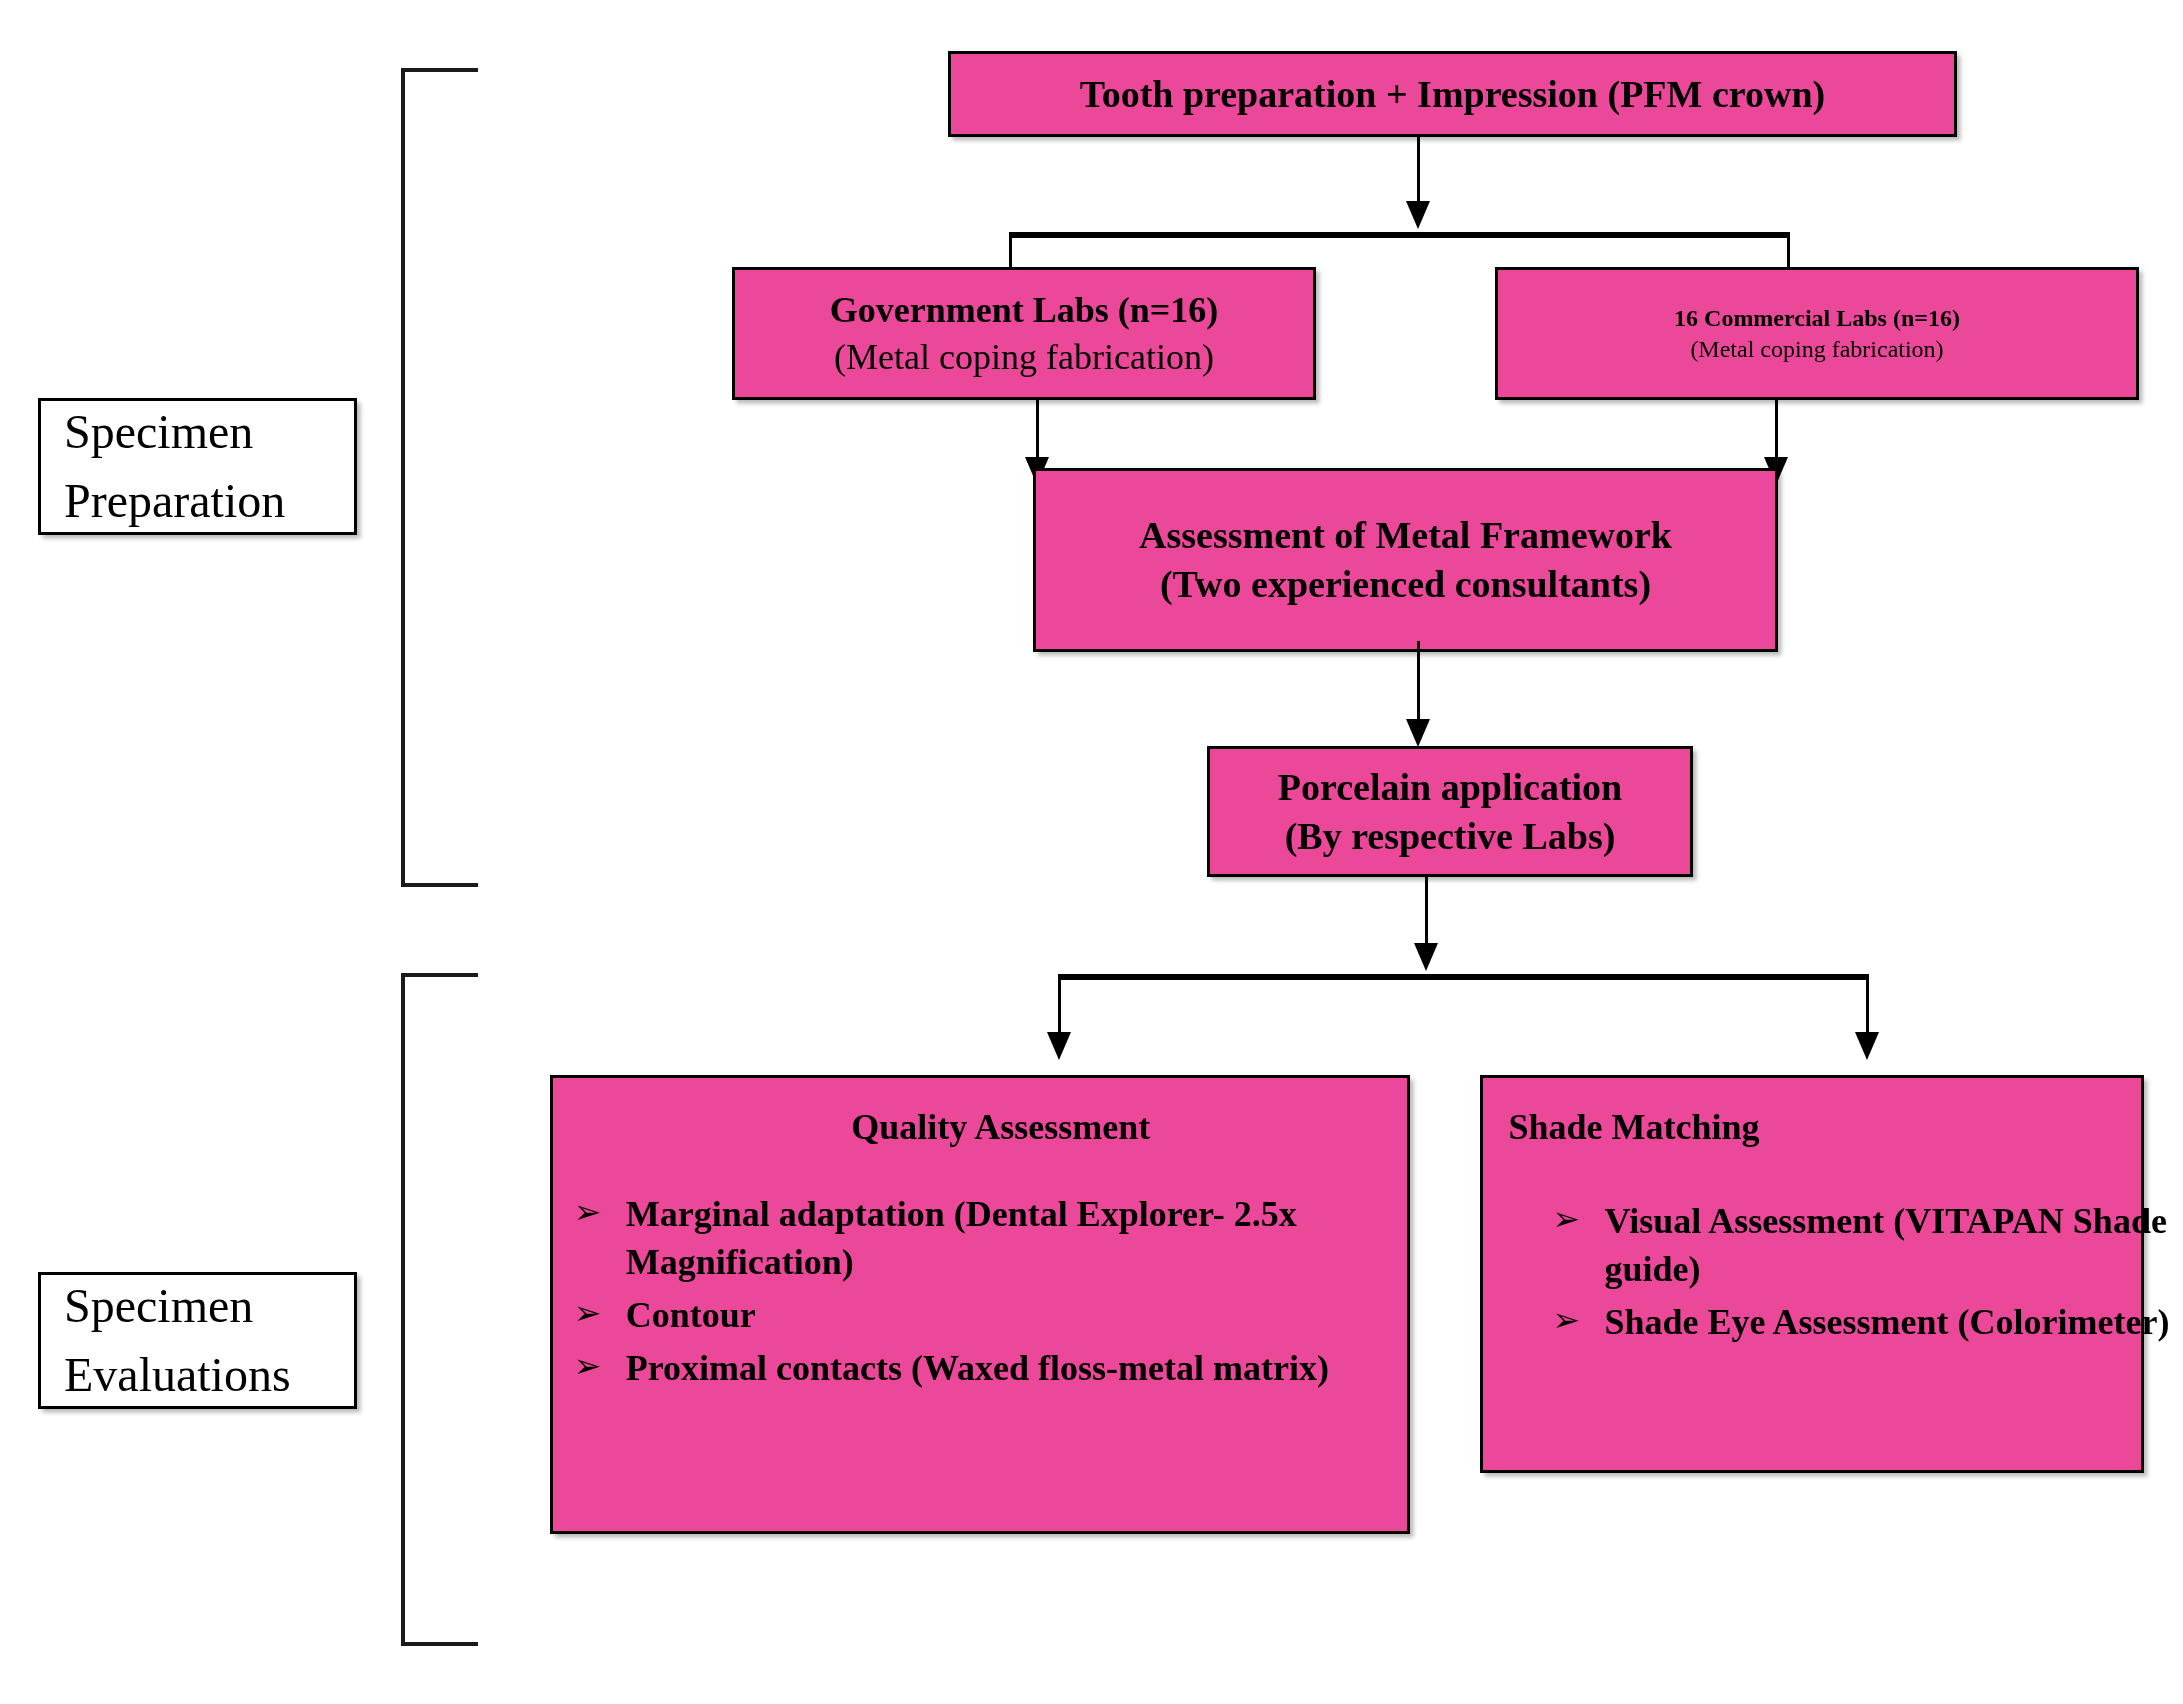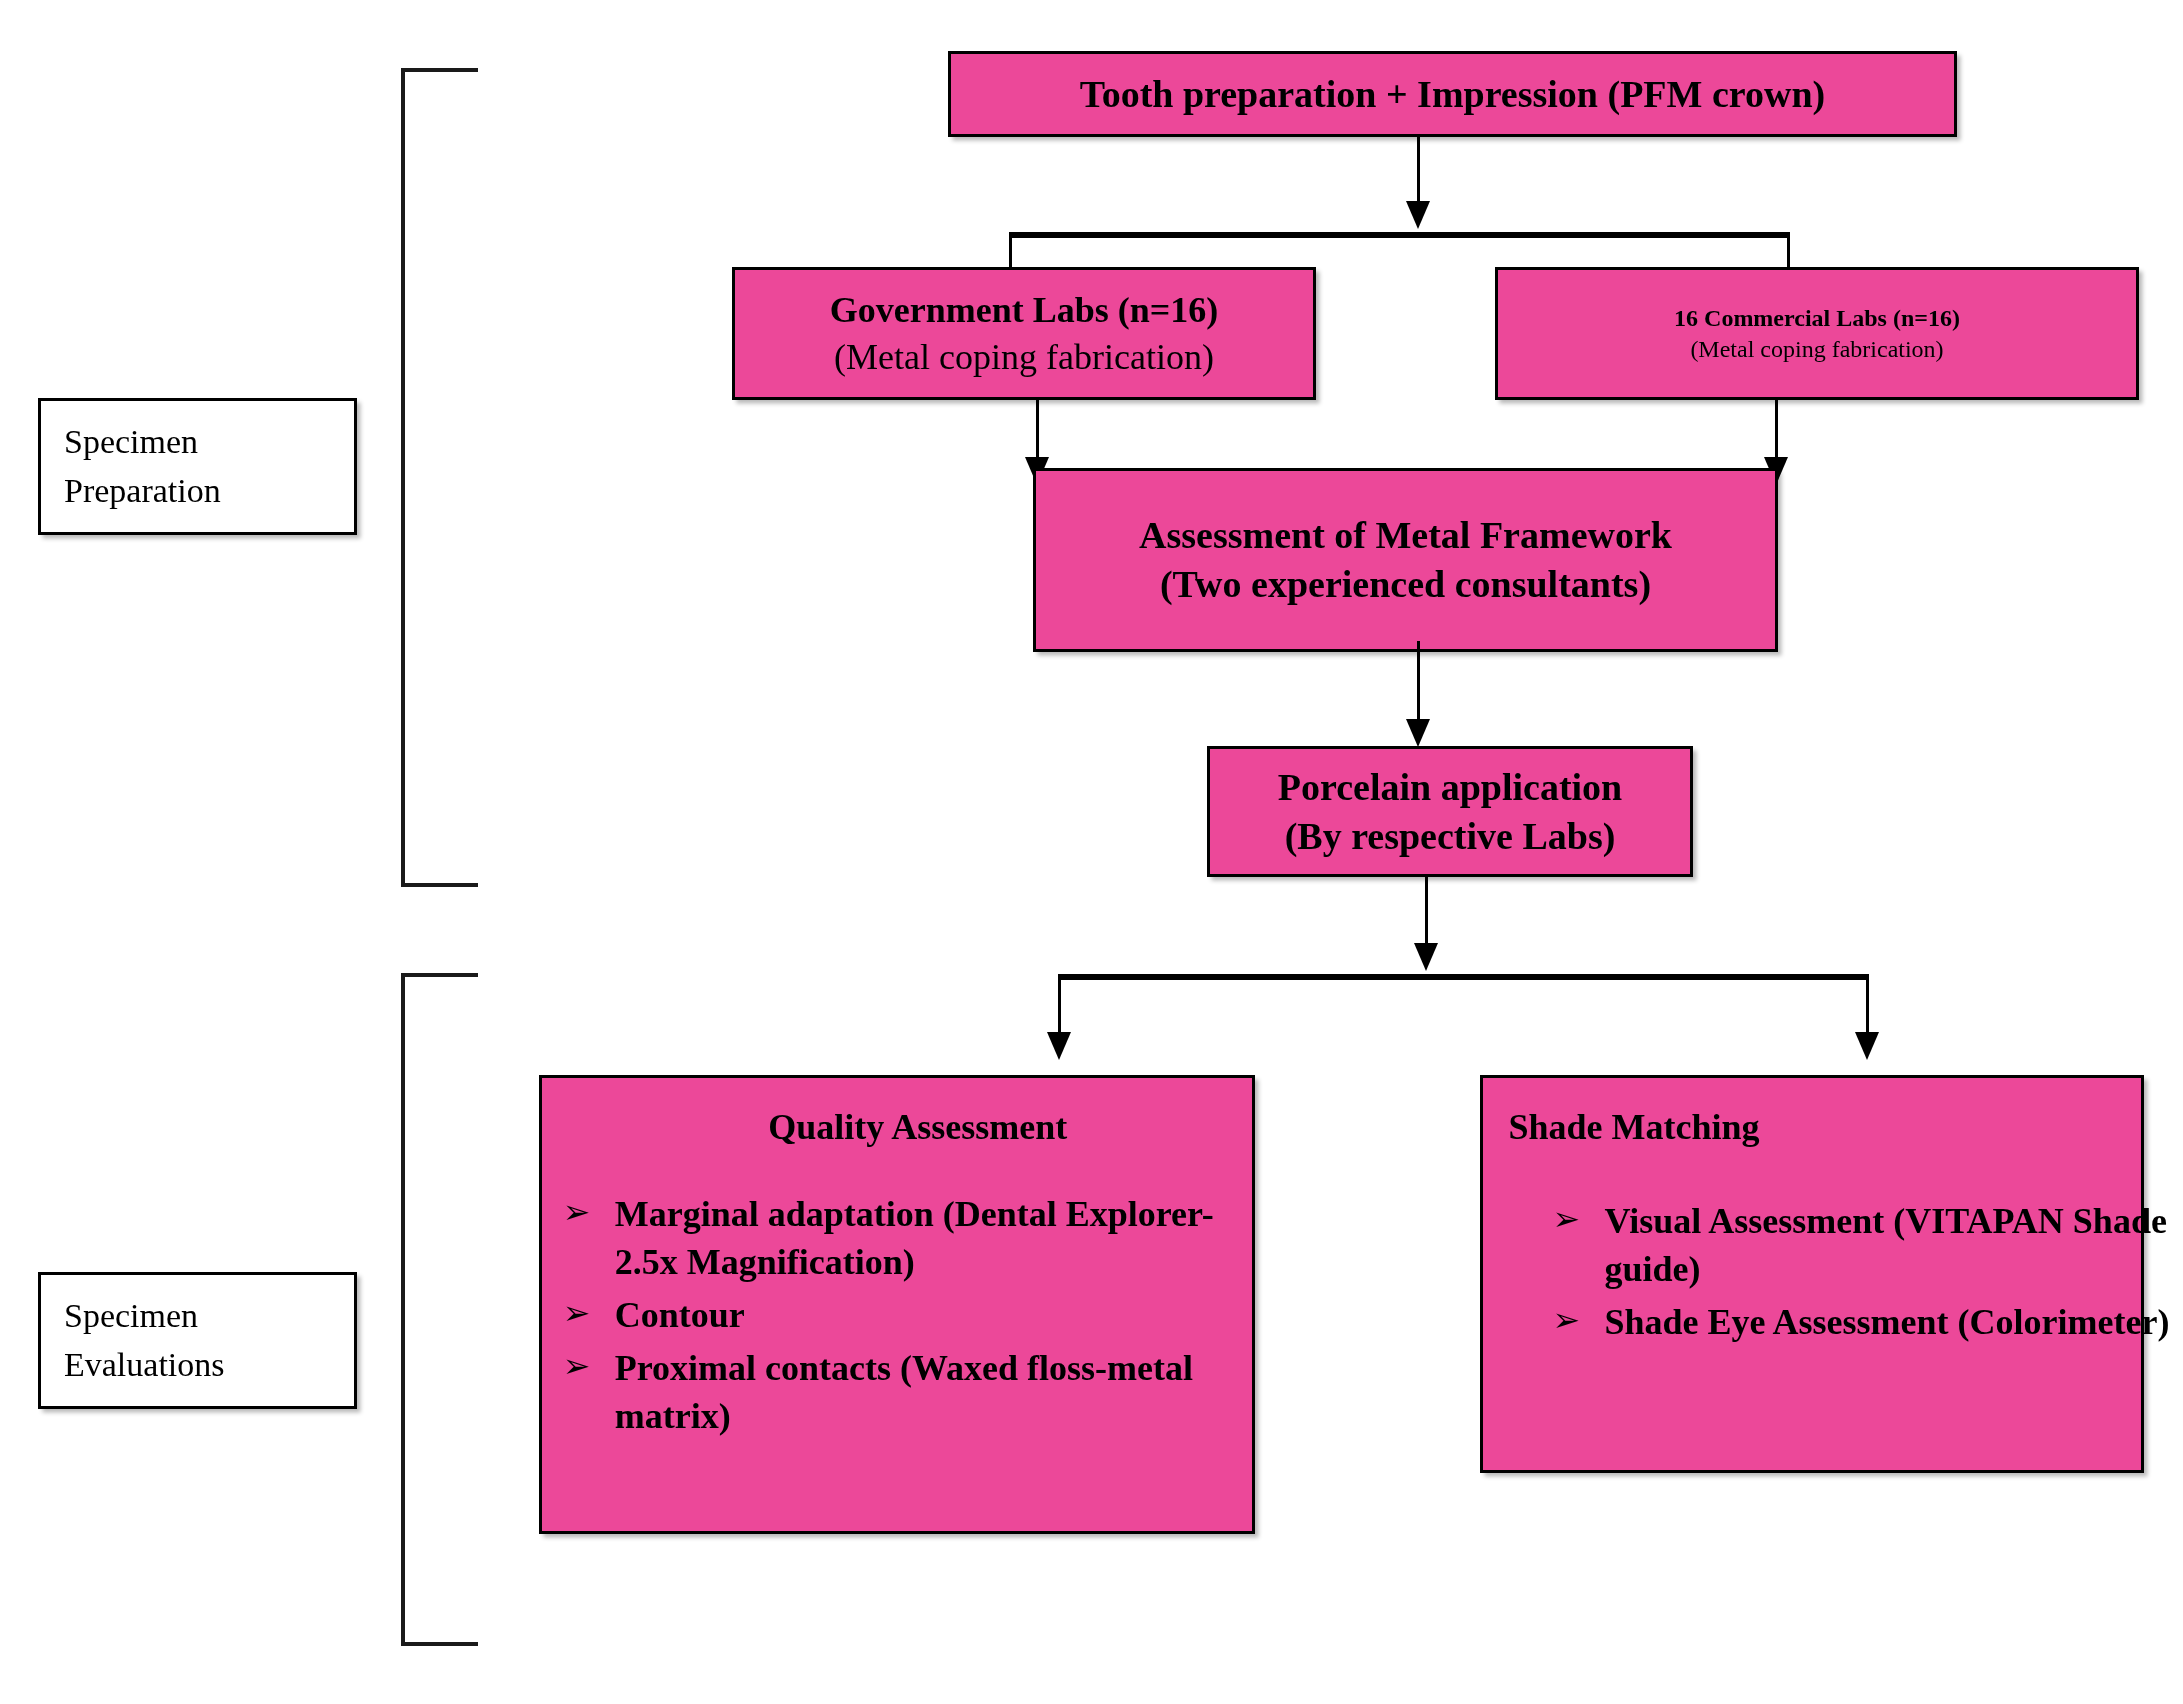--- a/index.html
+++ b/index.html
@@ -50,21 +50,21 @@
     position: absolute;
     box-sizing: border-box;
     border: 3px solid #000000;
     background: #ffffff;
     box-shadow: 3.6px 3.6px 4.3px rgba(0,0,0,0.28);
     display: flex;
     flex-direction: column;
     justify-content: center;
     align-items: flex-start;
     padding-left: 23px;
-    font-size: 34px;
+    font-size: 48px;
     line-height: 1.42;
     font-weight: normal;
   }
 
   
   .vline {
     position: absolute;
     background: #000000;
     width: 3px;
   }
@@ -204,21 +204,21 @@
   <div class="vline" style="left:1425px; top:877px; height:76px;"></div>
   <div class="arrowhead" style="left:1414px; top:943px;"></div>
 
   <div class="hline thick" style="left:1058px; top:974px; width:811px;"></div>
   <div class="vline" style="left:1058px; top:974px; height:67px;"></div>
   <div class="arrowhead" style="left:1047px; top:1032px;"></div>
 
   <div class="vline" style="left:1866px; top:974px; height:67px;"></div>
   <div class="arrowhead" style="left:1855px; top:1032px;"></div>
 
-  <div class="box" id="box-quality" style="left:539px; top:1075px; width:716px; height:459px;">
+  <div class="box" id="box-quality" style="left:550px; top:1075px; width:860px; height:459px;">
     <div class="inner topleft" style="padding:25.5px 20.7px 0 20.7px;">
       <div style="width:100%; text-align:center;">
         <div class="t-bold">Quality Assessment</div>
       </div>
       <ul class="blist" style="margin-top:40px; width:100%;">
         <li>
           <span class="bullet-marker">➢</span>
           <span class="bullet-text t-bold">Marginal adaptation (Dental Explorer- 2.5x Magnification)</span>
         </li>
         <li>

